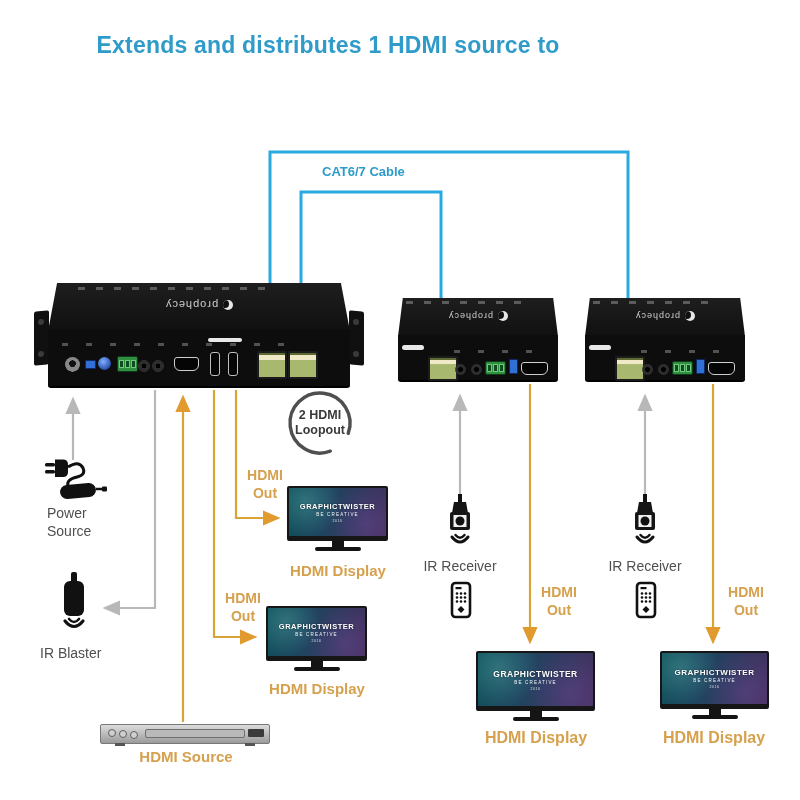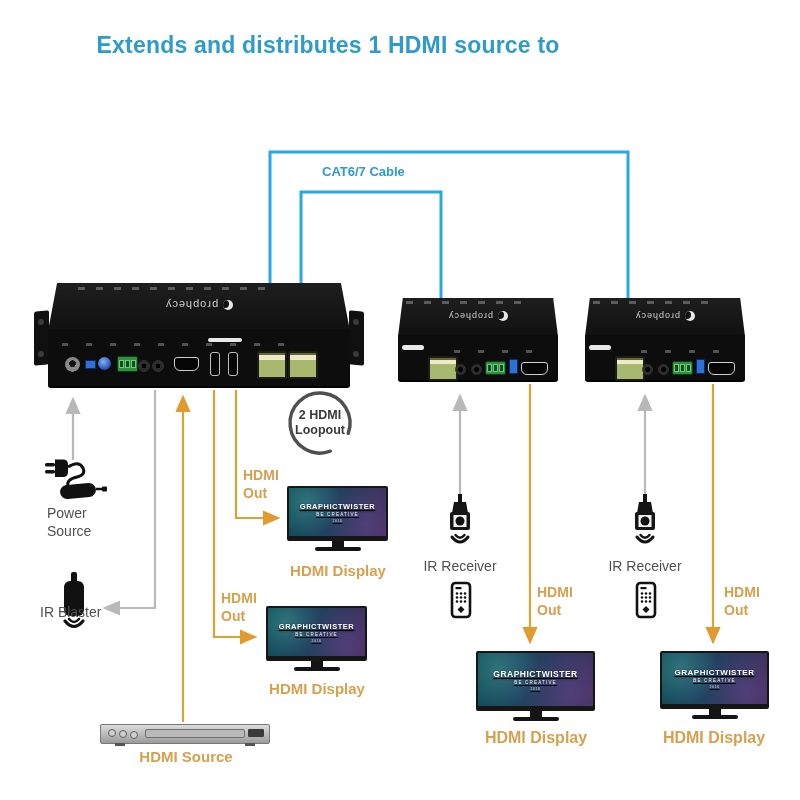--- a/index.html
+++ b/index.html
@@ -16,21 +16,21 @@
   svg.wires{position:absolute;left:0;top:0;width:800px;height:800px;}
   .cable{stroke:var(--cable-blue);stroke-width:3;fill:none;}
   .plug{fill:var(--cable-blue);stroke:#1f8fc4;stroke-width:.6;}
   .gline{stroke:var(--line-gray);stroke-width:2.2;fill:none;}
   .oline{stroke:var(--line-orange);stroke-width:2.2;fill:none;}
   .badge-arc{stroke:var(--badge-ring);stroke-width:3.4;fill:none;stroke-linecap:round;}
   .mk-gray{fill:var(--line-gray);} .mk-orange{fill:var(--arrow-orange);}
 
   .lbl{position:absolute;line-height:1.3;}
   .lbl.dark{color:var(--label-dark);font-size:14px;}
-  .lbl.orange{color:var(--label-orange);font-size:14px;font-weight:600;}
+  .lbl.orange{color:var(--label-orange);font-size:14px;font-weight:600;text-align:center;}
   .lbl.teal{color:var(--title);font-size:13px;font-weight:600;}
   .lbl.center{text-align:center;}
   .badge-txt{position:absolute;text-align:center;color:var(--badge-text);
              font-size:12.5px;font-weight:bold;line-height:1.2;}
 
   
   .device{position:absolute;}
   .ear{position:absolute;width:15px;height:54px;background:#101010;border-radius:2px;}
   .ear .screw{position:absolute;left:4px;width:6px;height:6px;border-radius:50%;background:#3a3a3a;}
   .body{position:absolute;left:8px;top:0;right:8px;bottom:0;}
@@ -54,21 +54,21 @@
   .knob{border-radius:50%;background:radial-gradient(circle at 40% 35%,#7fb0ff,#2a4fae 70%,#14255c);}
   .term{background:#2f9040;border:1px solid #0c3c16;border-radius:2px;display:flex;justify-content:space-evenly;align-items:center;}
   .term i{width:3px;height:6px;background:#0e4d1d;border:1px solid #73c77e;}
   .jack35{border-radius:50%;background:radial-gradient(circle,#000 0 35%,#2c2c2c 36% 75%,#0a0a0a 76%);border:1px solid #333;}
   .hdmiport{background:#050505;border:1.5px solid #cfcfcf;border-radius:3px 3px 6px 6px;}
   .miniport{background:#060606;border:1.5px solid #bfbfbf;border-radius:3px;}
   .rj45{background:linear-gradient(#efe9c8 0 30%,#a8b86e 31% 100%);border:2px solid #1c1c1c;border-radius:2px;
         box-shadow:inset 0 2px 0 #5d6b33;}
 
   
-  .monitor{position:absolute;text-decoration:underline;}
+  .monitor{position:absolute;}
   .m-screen{position:relative;border:2px solid #161616;border-bottom:5px solid #161616;border-radius:2px;
             background:
               radial-gradient(circle at 18% 30%,rgba(120,220,210,.28),transparent 40%),
               radial-gradient(circle at 80% 75%,rgba(150,90,200,.25),transparent 45%),
               linear-gradient(105deg,#0f4f58 0%,#1d4660 38%,#2e3a5e 62%,#45305e 100%);
             display:flex;flex-direction:column;justify-content:center;align-items:center;color:#fff;}
   .gt1{font-size:7.5px;font-weight:bold;letter-spacing:.5px;text-shadow:0 0 2px rgba(0,0,0,.6);}
   .gt2{font-size:4.5px;letter-spacing:1.2px;margin-top:1px;opacity:.95;}
   .gt3{font-size:3.5px;letter-spacing:.5px;margin-top:2px;opacity:.8;}
   .m-neck{margin:0 auto;width:12px;height:6px;background:#141414;}
@@ -228,21 +228,21 @@
     <rect x="58" y="30.5" width="5" height="5" rx="1" fill="#111"></rect>
   </svg>
   <div class="lbl dark" style="left:47px;top:504px;width:70px;">Power Source</div>
 
   <svg class="abs" style="left:56px;top:572px;" width="36" height="66" viewBox="0 0 36 66">
     <rect x="15" y="0" width="6" height="11" rx="2" fill="#111"></rect>
     <rect x="8" y="9" width="20" height="35" rx="6" fill="#111"></rect>
     <path d="M9,49 q9,11 18,0" stroke="#111" stroke-width="3.2" fill="none" stroke-linecap="round"></path>
     <path d="M13,47 q5,6 10,0" stroke="#111" stroke-width="2.6" fill="none" stroke-linecap="round"></path>
   </svg>
-  <div class="lbl dark" style="left:40px;top:603px;width:90px;">IR Blaster</div>
+  <div class="lbl dark" style="left:40px;top:644px;width:90px;">IR Blaster</div>
 
   <div class="dvd" style="left:100px;top:724px;">
     <span class="btn" style="left:7px;"></span>
     <span class="btn" style="left:18px;top:5px;"></span>
     <span class="btn" style="left:29px;top:6px;"></span>
     <span class="tray"></span>
     <span class="disp"></span>
     <span class="foot" style="left:14px;"></span>
       <span class="foot" style="right:14px;"></span>
   </div>

